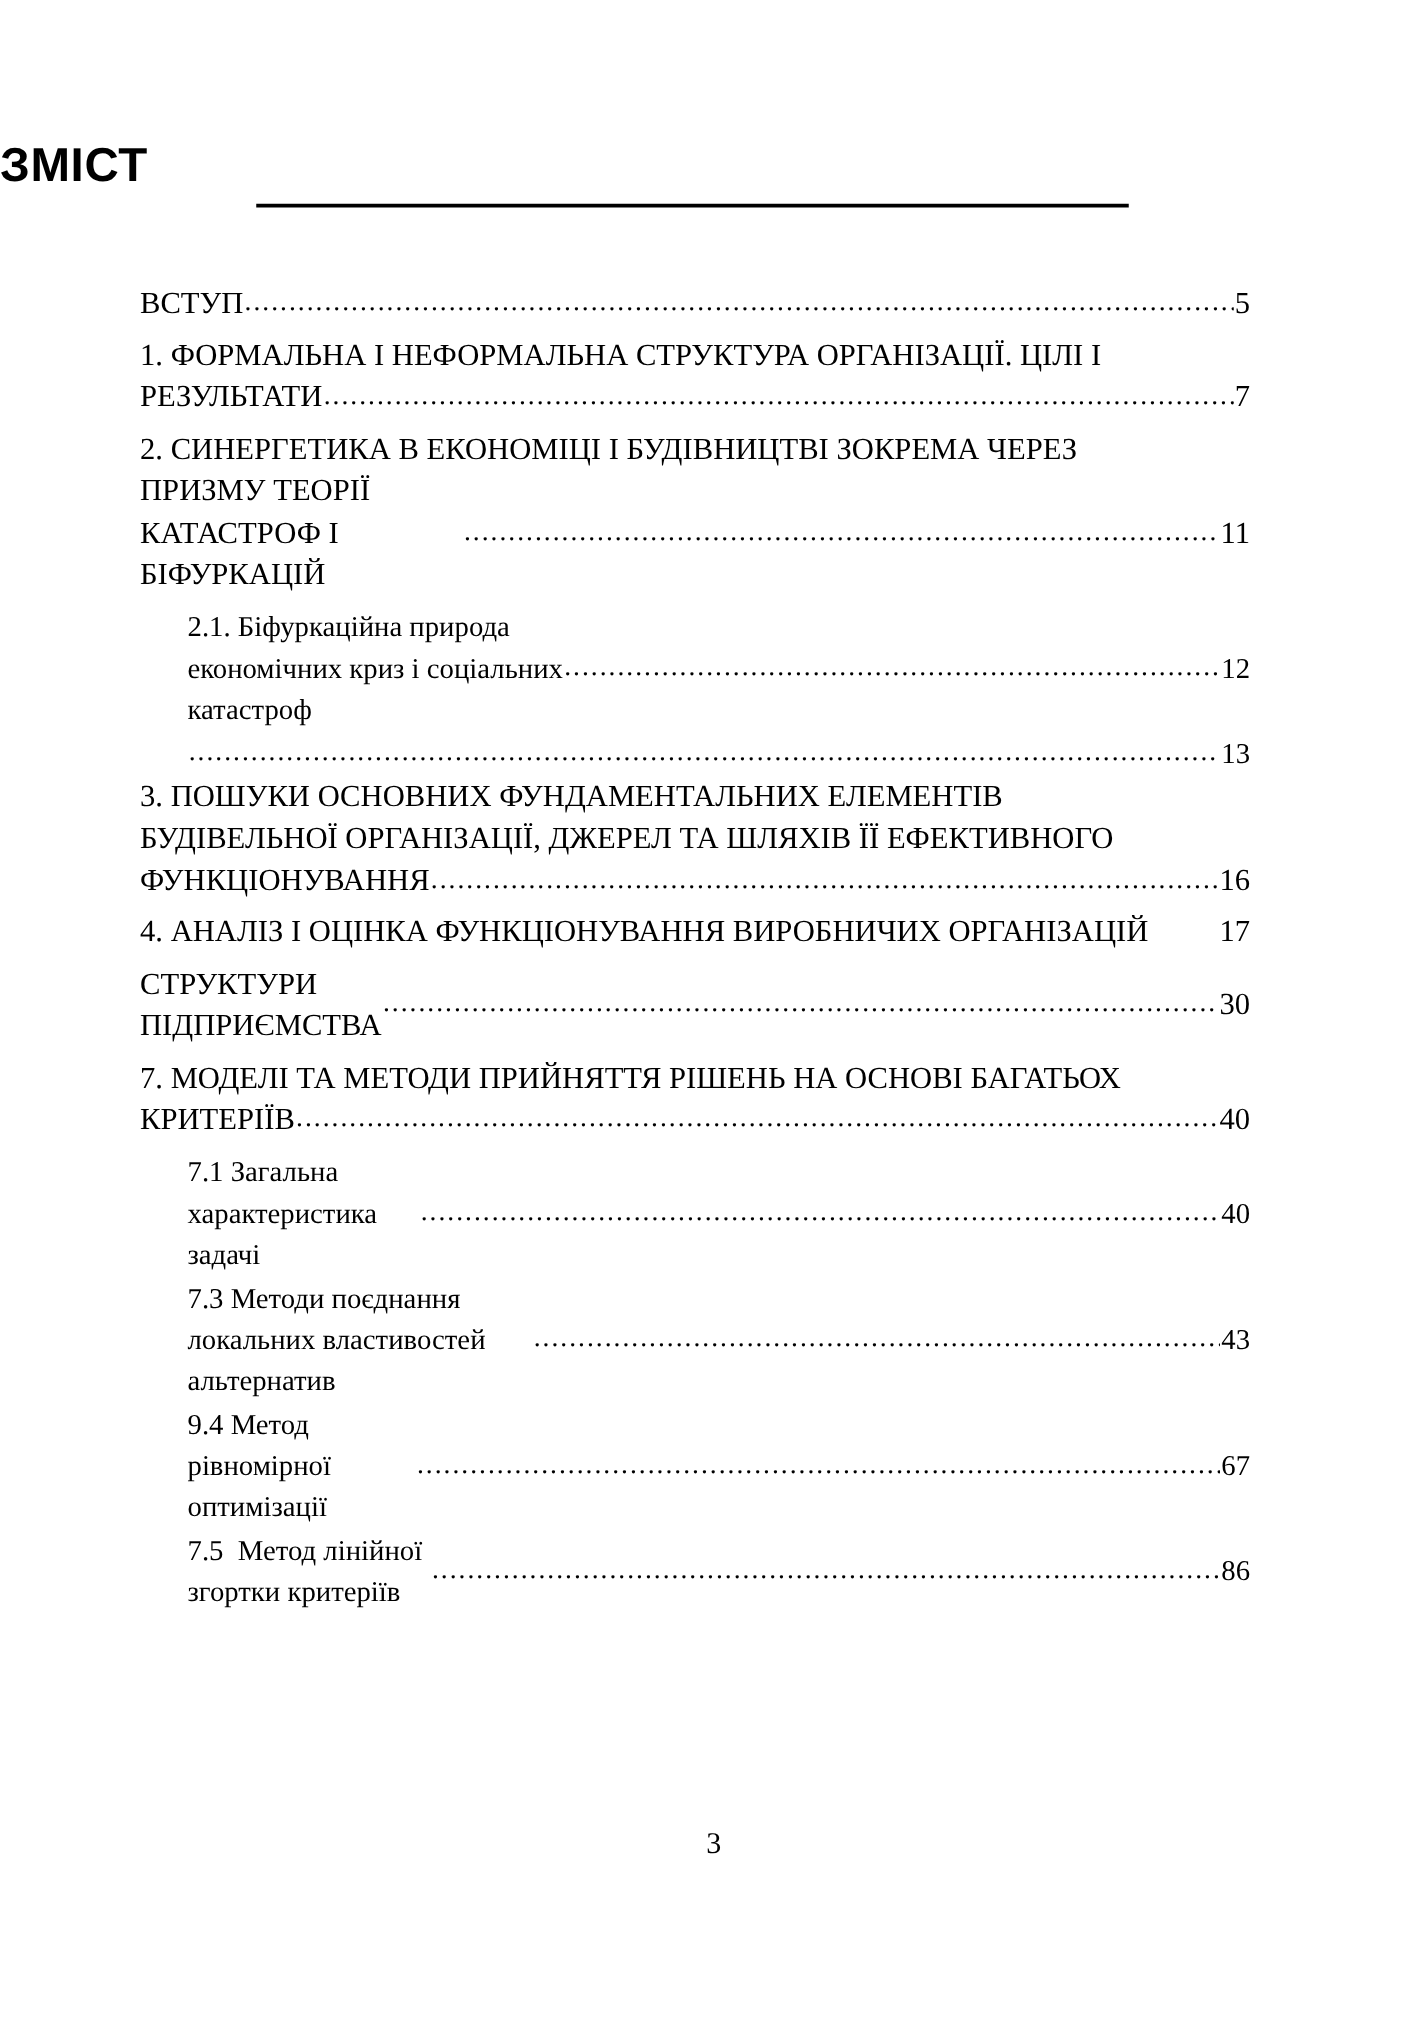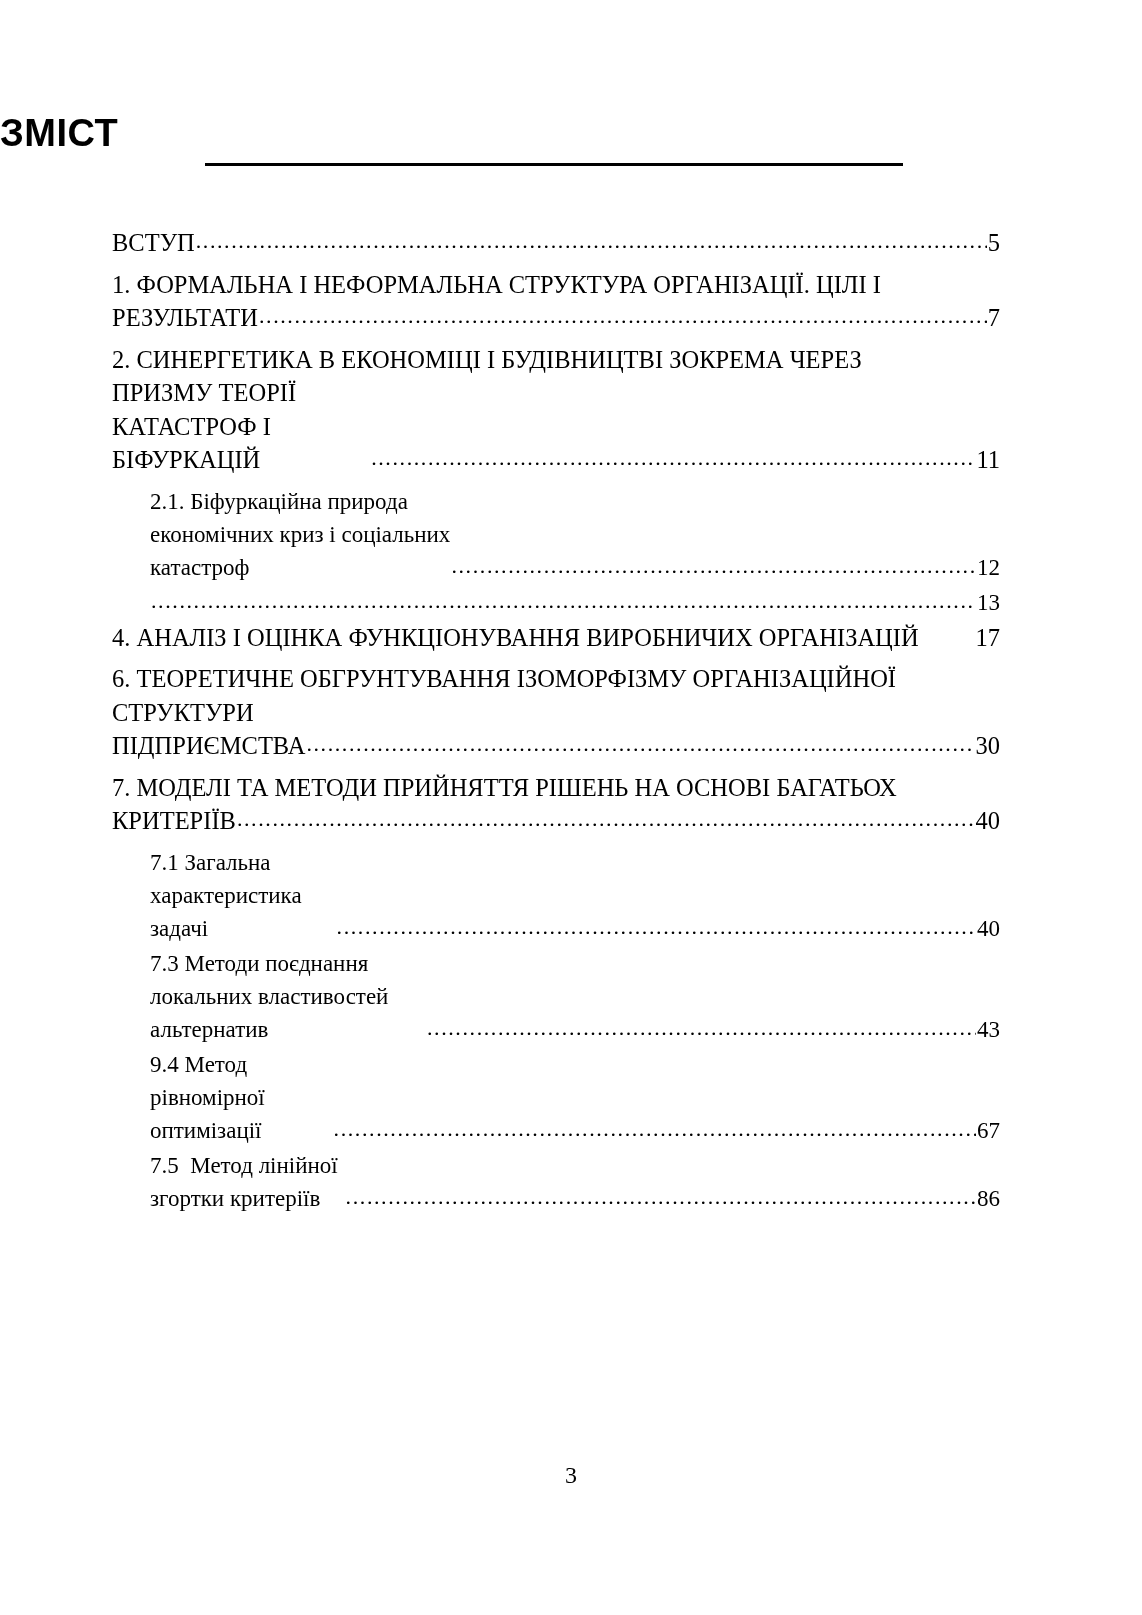--- a/index.html
+++ b/index.html
@@ -69,21 +69,21 @@
     margin-bottom: 2px;
   }
 
   .toc-entry.tight {
     margin-bottom: 2px;
   }
 
   
   .entry-row {
     display: flex;
-    align-items: flex-end;
+    align-items: center;
     width: 100%;
   }
 
   .entry-label {
     white-space: pre-wrap;
     flex: 0 1 auto;
   }
 
   .entry-leader {
     flex: 1 1 auto;
@@ -167,28 +167,36 @@
           <span class="entry-page">12</span>
         </div>
       </div>
       <div class="toc-entry level-2 tight">
         <div class="entry-row">
           <span class="entry-leader"></span>
           <span class="entry-page">13</span>
         </div>
       </div>
       <div class="toc-entry level-1">
+        <div class="entry-head">3. ПОШУКИ ОСНОВНИХ ФУНДАМЕНТАЛЬНИХ ЕЛЕМЕНТІВ</div>
+        <div class="entry-head">БУДІВЕЛЬНОЇ ОРГАНІЗАЦІЇ, ДЖЕРЕЛ ТА ШЛЯХІВ ЇЇ ЕФЕКТИВНОГО</div>
+        <div class="entry-row">
+          <span class="entry-label">ФУНКЦІОНУВАННЯ </span>
+          <span class="entry-leader"></span>
+          <span class="entry-page">16</span>
+        </div>
+      </div>
+      <div class="toc-entry level-1">
         <div class="entry-row">
           <span class="entry-label">4. АНАЛІЗ І ОЦІНКА ФУНКЦІОНУВАННЯ ВИРОБНИЧИХ ОРГАНІЗАЦІЙ </span>
           <span class="entry-leader none"></span>
           <span class="entry-page">17</span>
         </div>
       </div>
       <div class="toc-entry level-1">
-        <div class="entry-head">6. ТЕОРЕТИЧНЕ ОБГРУНТУВАННЯ ІЗОМОРФІЗМУ ОРГАНІЗАЦІЙНОЇ</div>
         <div class="entry-row">
           <span class="entry-label">СТРУКТУРИ ПІДПРИЄМСТВА</span>
           <span class="entry-leader"></span>
           <span class="entry-page">30</span>
         </div>
       </div>
       <div class="toc-entry level-1">
         <div class="entry-head">7. МОДЕЛІ ТА МЕТОДИ ПРИЙНЯТТЯ РІШЕНЬ НА ОСНОВІ БАГАТЬОХ</div>
         <div class="entry-row">
           <span class="entry-label">КРИТЕРІЇВ </span>

